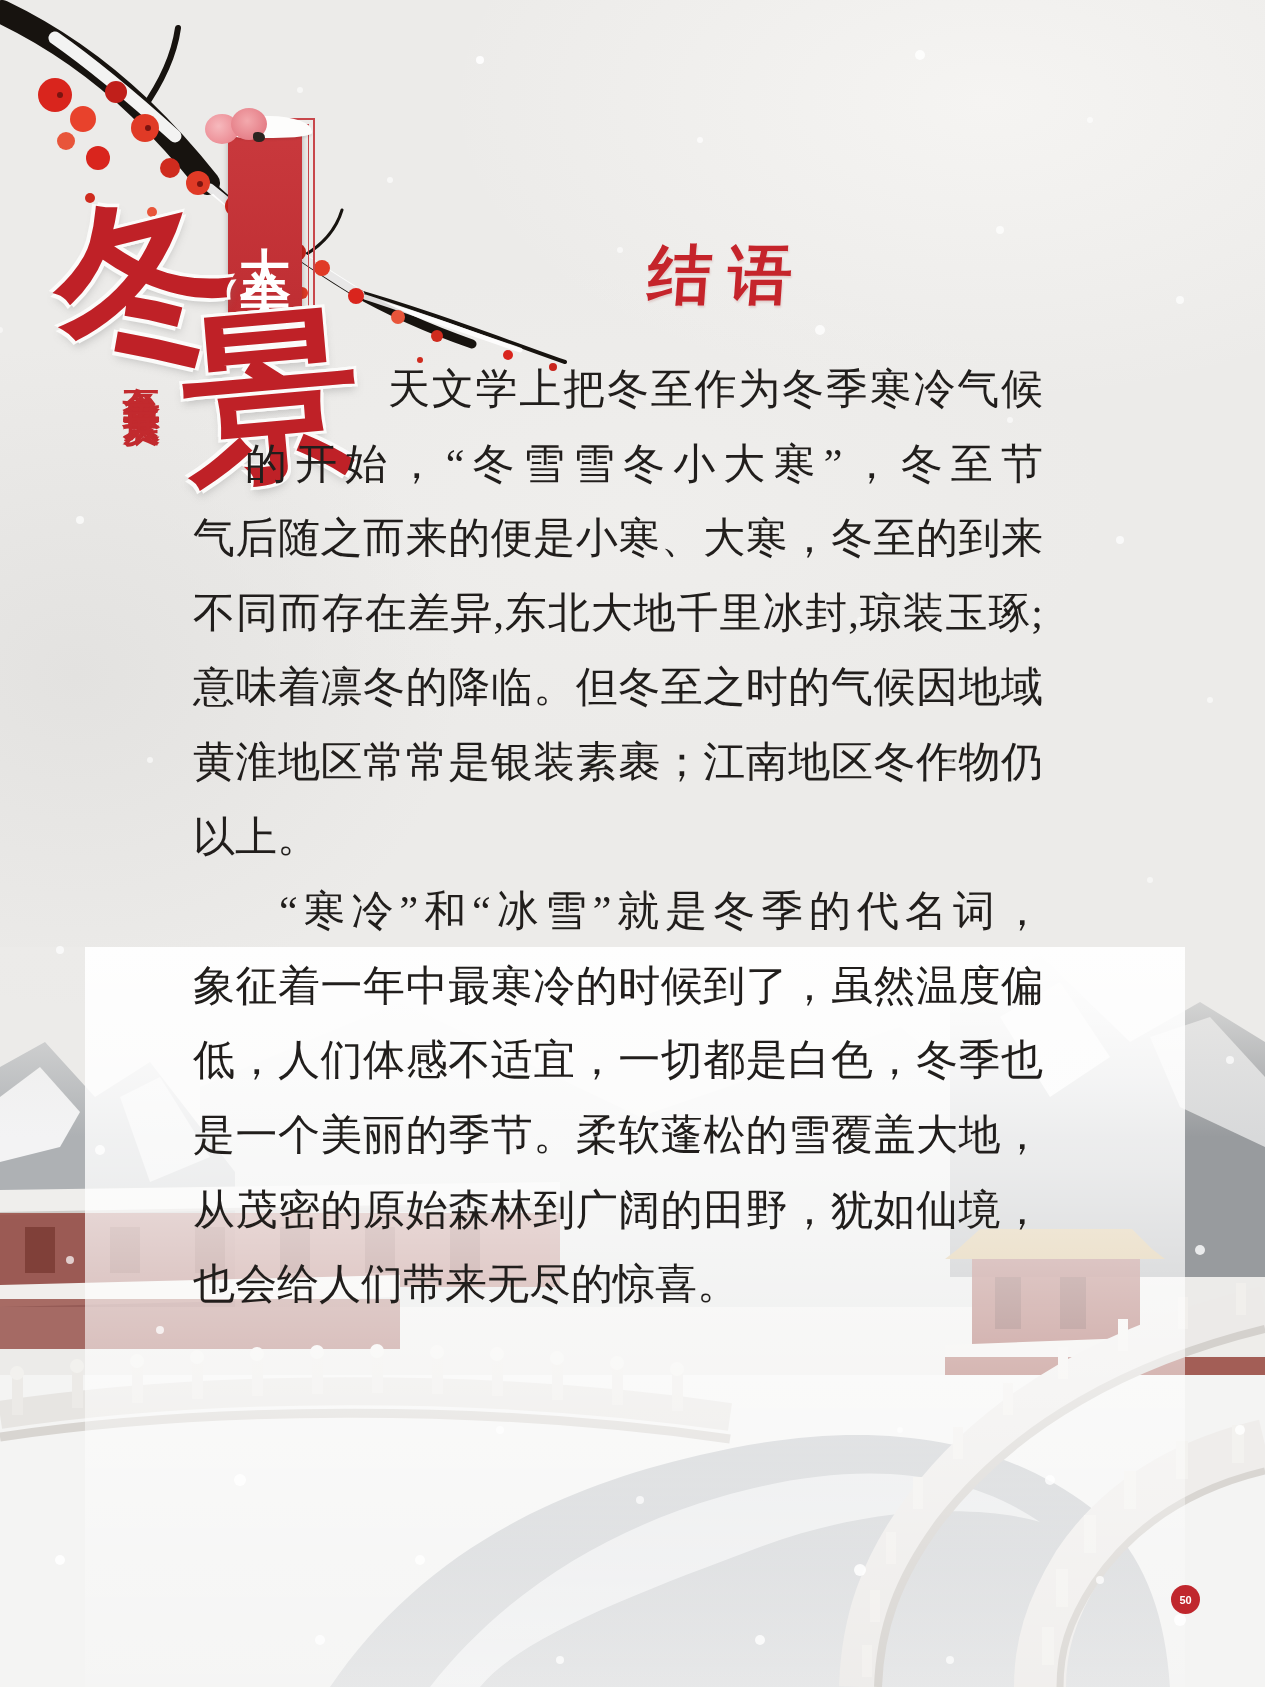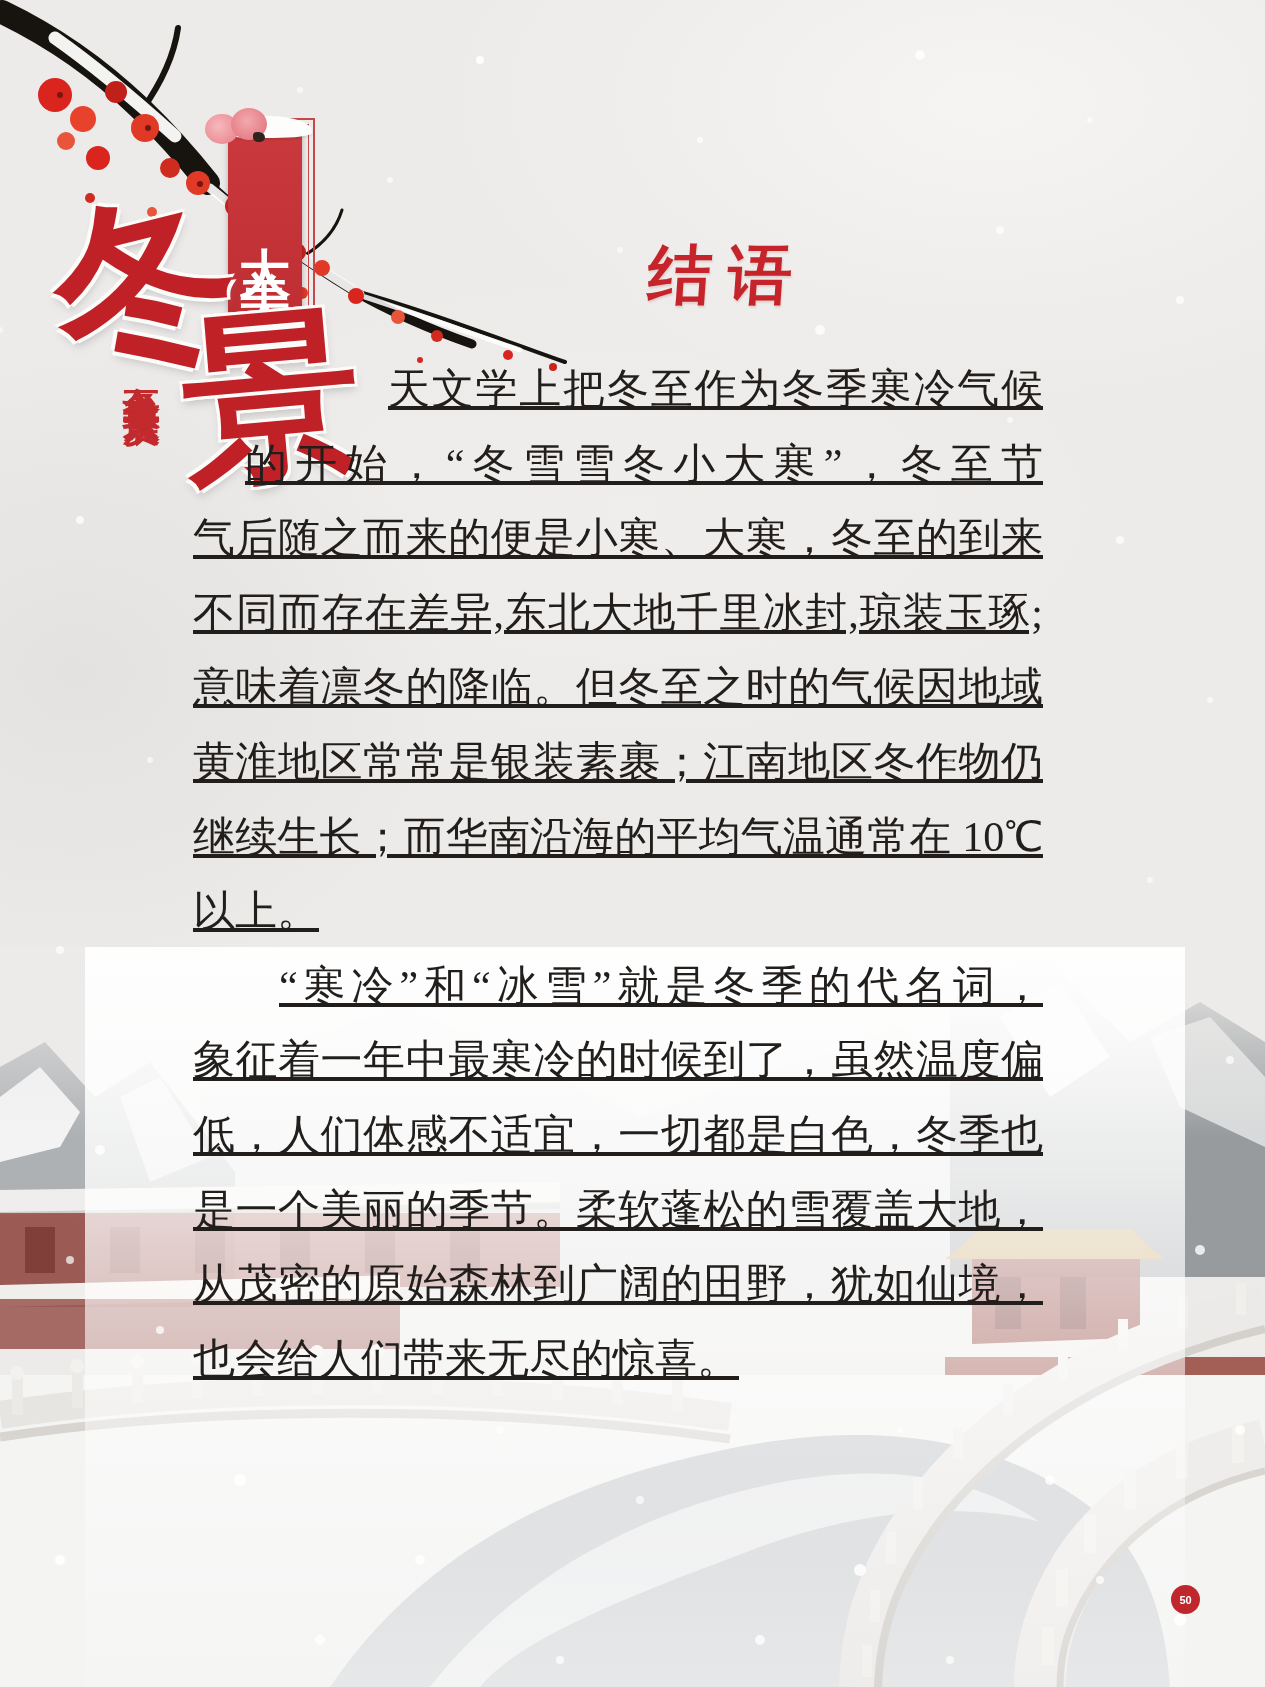--- a/index.html
+++ b/index.html
@@ -74,21 +74,21 @@
   
   .section-title{
     position:absolute;left:648px;top:232px;z-index:6;
     color:#c5242b;font-size:64px;font-weight:700;letter-spacing:16px;
     font-family:"DejaVu Serif", serif;transform:skewX(-4deg);
     text-shadow:1px 2px 2px rgba(150,30,30,.15);
   }
   
   .body-text{
     position:absolute;left:193px;top:352px;width:850px;z-index:6;
-    color:#211e1c;font-size:42px;font-family:"Liberation Serif", serif;text-decoration:underline;
+    color:#211e1c;font-size:42px;font-family:"Liberation Serif", serif;
   }
   .bl{height:74.6px;line-height:74.6px;text-align:justify;text-align-last:justify;white-space:nowrap0;}
   .bl.ind1{margin-left:195px;}
   .bl.ind2{margin-left:52px;}
   .bl.pstart{text-indent:86px;}
   .bl.plain{text-align-last:left;}
   
   .snow{position:absolute;left:0;top:0;width:1265px;height:1687px;z-index:7;pointer-events:none;}
   
   .page-badge{
@@ -270,21 +270,20 @@
 
   <div class="section-title">结语</div>
 
   <div class="body-text">
     <div class="bl ind1">天文学上把冬至作为冬季寒冷气候</div>
     <div class="bl ind2">的开始，“冬雪雪冬小大寒”，冬至节</div>
     <div class="bl">气后随之而来的便是小寒、大寒，冬至的到来</div>
     <div class="bl">不同而存在差异,东北大地千里冰封,琼装玉琢;</div>
     <div class="bl">意味着凛冬的降临。但冬至之时的气候因地域</div>
     <div class="bl">黄淮地区常常是银装素裹；江南地区冬作物仍</div>
-    <div class="bl">继续生长；而华南沿海的平均气温通常在 10℃</div>
     <div class="bl plain">以上。</div>
     <div class="bl pstart">“寒冷”和“冰雪”就是冬季的代名词，</div>
     <div class="bl">象征着一年中最寒冷的时候到了，虽然温度偏</div>
     <div class="bl">低，人们体感不适宜，一切都是白色，冬季也</div>
     <div class="bl">是一个美丽的季节。柔软蓬松的雪覆盖大地，</div>
     <div class="bl">从茂密的原始森林到广阔的田野，犹如仙境，</div>
     <div class="bl plain">也会给人们带来无尽的惊喜。</div>
   </div>
 
   <svg class="snow" viewBox="0 0 1265 1687" aria-hidden="true">

